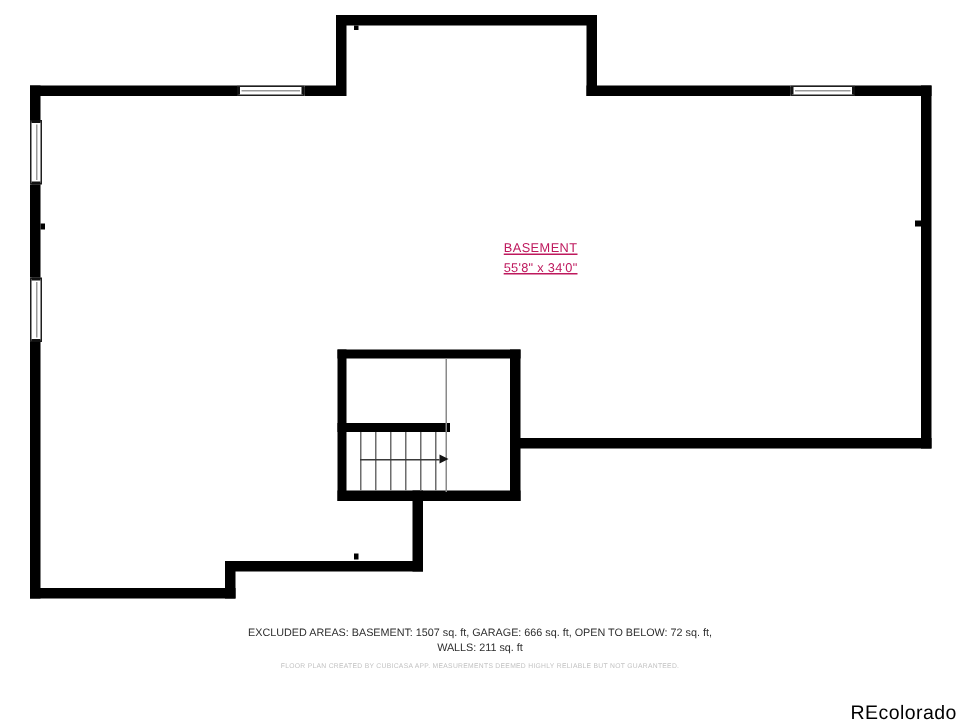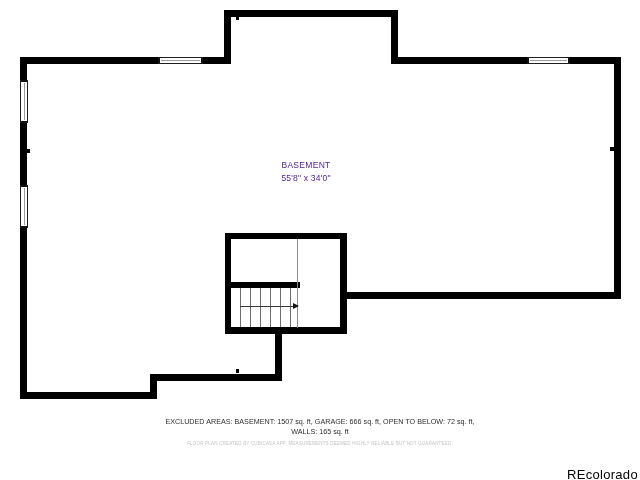--- a/index.html
+++ b/index.html
@@ -11,22 +11,22 @@
   .win-mid-h{position:absolute;left:2px;right:2px;top:50%;height:1px;margin-top:-0.5px;background:#9a9a9a;}
   .win-mid-v{position:absolute;top:2px;bottom:2px;left:50%;width:1px;margin-left:-0.5px;background:#9a9a9a;}
   .win-cap-h{position:absolute;top:0;bottom:0;width:2px;background:#111111;}
   .win-cap-v{position:absolute;left:0;right:0;height:2px;background:#111111;}
   .tread{position:absolute;background:#6d6d6d;z-index:1;}
   .thin-div{position:absolute;background:#8a8a8a;z-index:1;}
   .arrow-line{position:absolute;background:#3a3a3a;z-index:1;}
   .arrow-head{position:absolute;width:0;height:0;border-left:6px solid #141414;
               border-top:3.5px solid transparent;border-bottom:3.5px solid transparent;z-index:1;}
   .tick{position:absolute;background:#000000;z-index:2;}
-  .room-label{position:absolute;left:227px;top:160px;width:158px;text-align:center;z-index:3;
-              color:#4c1d95;}
+  .room-label{position:absolute;left:227px;top:160px;width:158px;text-align:right;z-index:3;
+              color:#be185d;text-decoration:underline;}
   .room-name{font-size:8.5px;letter-spacing:0.3px;margin-bottom:3px;}
   .room-dims{font-size:8.5px;letter-spacing:0.2px;}
   .summary{position:absolute;left:0;top:417px;width:640px;text-align:center;color:#2e2e2e;z-index:3;}
   .summary .total{font-size:8px;font-weight:bold;line-height:10px;}
   .summary .line{font-size:7.2px;line-height:10px;}
   .summary .disclaimer{font-size:4.5px;color:#c3c3c3;margin-top:4px;letter-spacing:0.2px;}
   .watermark{position:absolute;left:567px;top:467px;font-size:13px;color:#000000;
              letter-spacing:0.3px;z-index:3;}
 </style>
 </head>
@@ -85,18 +85,18 @@
       <div class="arrow-line" style="left: 240px; top: 306px; width: 53px; height: 1px;"></div>
       <div class="arrow-head" style="left: 293px; top: 303px;"></div>
       <div class="tick" style="left: 27px; top: 149px; width: 3px; height: 4px;"></div>
       <div class="tick" style="left: 610px; top: 147px; width: 4px; height: 4px;"></div>
       <div class="tick" style="left: 236px; top: 369px; width: 3px; height: 4px;"></div>
       <div class="tick" style="left: 236px; top: 17px; width: 3px; height: 3px;"></div>
     </div>
 
   <div class="summary">
     <div class="line">EXCLUDED AREAS: BASEMENT: 1507 sq. ft, GARAGE: 666 sq. ft, OPEN TO BELOW: 72 sq. ft,</div>
-    <div class="line">WALLS: 165 sq. ft</div>
+    <div class="line">WALLS: 211 sq. ft</div>
     <div class="disclaimer">FLOOR PLAN CREATED BY CUBICASA APP. MEASUREMENTS DEEMED HIGHLY RELIABLE BUT NOT GUARANTEED.</div>
   </div>
 
   <div class="watermark">REcolorado</div>
 </div>
 
 </body></html>

